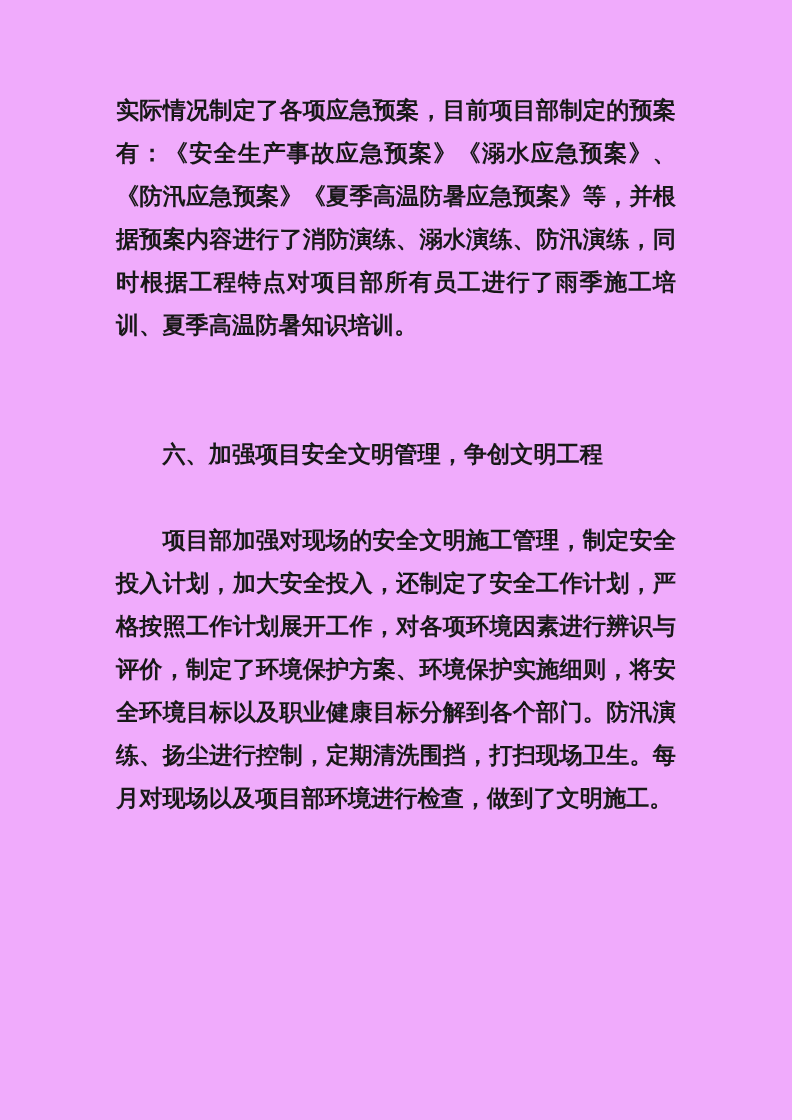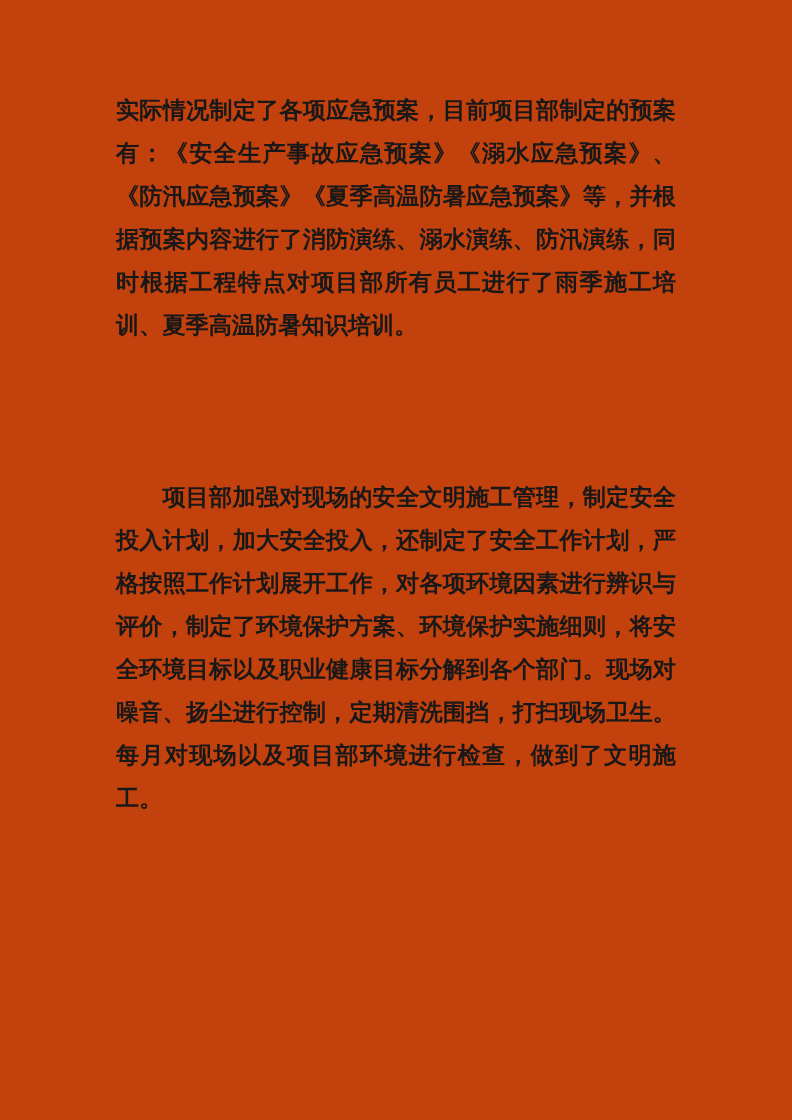--- a/index.html
+++ b/index.html
@@ -8,21 +8,21 @@
     padding: 0;
     background: #ffffff;
   }
   body {
     font-family: "DejaVu Sans", "Liberation Sans", sans-serif;
   }
   .page {
     position: relative;
     width: 792px;
     height: 1120px;
-    background: #c2410c;
+    background: #f0abfc;
     overflow: hidden;
     box-sizing: border-box;
   }
   .doc-body {
     position: absolute;
     left: 116px;
     top: 88px;
     width: 560px;
   }
   .block {
@@ -51,19 +51,20 @@
 <div class="page">
   <div class="doc-body">
 
     <p class="block">实际情况制定了各项应急预案，目前项目部制定的预案有：《安全生产事故应急预案》《溺水应急预案》、《防汛应急预案》《夏季高温防暑应急预案》等，并根据预案内容进行了消防演练、溺水演练、防汛演练，同时根据工程特点对项目部所有员工进行了雨季施工培训、夏季高温防暑知识培训。</p>
 
     <div class="spacer"></div>
 
 
     <div class="spacer"></div>
 
+    <p class="block indent">六、加强项目安全文明管理，争创文明工程</p>
 
     <div class="spacer"></div>
 
-    <p class="block indent">项目部加强对现场的安全文明施工管理，制定安全投入计划，加大安全投入，还制定了安全工作计划，严格按照工作计划展开工作，对各项环境因素进行辨识与评价，制定了环境保护方案、环境保护实施细则，将安全环境目标以及职业健康目标分解到各个部门。现场对噪音、扬尘进行控制，定期清洗围挡，打扫现场卫生。每月对现场以及项目部环境进行检查，做到了文明施工。</p>
+    <p class="block indent">项目部加强对现场的安全文明施工管理，制定安全投入计划，加大安全投入，还制定了安全工作计划，严格按照工作计划展开工作，对各项环境因素进行辨识与评价，制定了环境保护方案、环境保护实施细则，将安全环境目标以及职业健康目标分解到各个部门。防汛演练、扬尘进行控制，定期清洗围挡，打扫现场卫生。每月对现场以及项目部环境进行检查，做到了文明施工。</p>
 
   </div>
 </div>
 
 </body></html>

